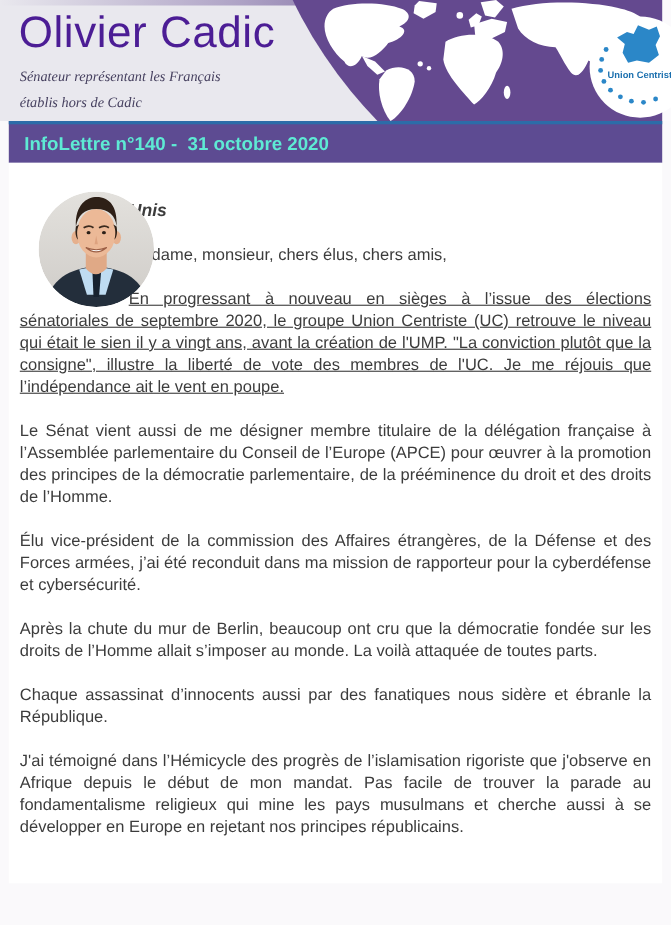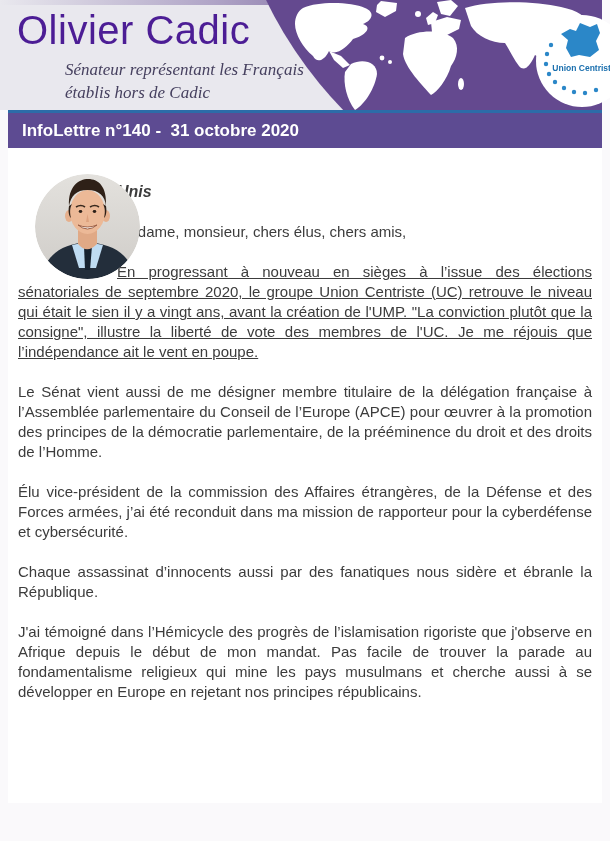--- a/index.html
+++ b/index.html
@@ -44,35 +44,34 @@
   .logo svg { display:block; }
   .page-title {
     position:absolute; left:17px; top:8px;
     font-size:40px; letter-spacing:0.5px;
     color:#4c1d95;
   }
   .page-subtitle {
     position:absolute; left:18px; top:58px;
     font-family:"Liberation Serif", serif;
     font-style:italic;
-    font-size:17px; line-height:23px;
+    font-size:13px; line-height:23px;
     color:#46405f;
-    margin-left:47px;
   }
 
   
   .banner {
     margin:0 8px;
     height:35px;
     border-top:3px solid #2c6ca8;
     background:#5d4b92;
     display:flex; align-items:center;
   }
   .banner-text {
-    color:#ffffff; font-weight:bold; font-size:17px;
+    color:#5eead4; font-weight:bold; font-size:17px;
     padding-left:14px; white-space:pre;
   }
 
   
   .body-area {
     margin:0 8px;
     background:#ffffff;
     height:655px;
     padding:34px 10px 6px;
     box-sizing:border-box;
@@ -221,18 +220,19 @@
           </g>
         </svg>
       </div>
 
       <div class="letter-heading">Unis</div>
       <div class="greeting">Madame, monsieur, chers élus, chers amis,</div>
 
       <p class="para indent-first">En progressant à nouveau en sièges à l’issue des élections sénatoriales de septembre 2020, le groupe Union Centriste (UC) retrouve le niveau qui était le sien il y a vingt ans, avant la création de l'UMP. "La conviction plutôt que la consigne", illustre la liberté de vote des membres de l'UC. Je me réjouis que l’indépendance ait le vent en poupe.</p>
       <p class="para">Le Sénat vient aussi de me désigner membre titulaire de la délégation française à l’Assemblée parlementaire du Conseil de l’Europe (APCE) pour œuvrer à la promotion des principes de la démocratie parlementaire, de la prééminence du droit et des droits de l’Homme.</p>
       <p class="para">Élu vice-président de la commission des Affaires étrangères, de la Défense et des Forces armées, j’ai été reconduit dans ma mission de rapporteur pour la cyberdéfense et cybersécurité.</p>
+      <p class="para">Après la chute du mur de Berlin, beaucoup ont cru que la démocratie fondée sur les droits de l’Homme allait s’imposer au monde. La voilà attaquée de toutes parts.</p>
       <p class="para">Chaque assassinat d’innocents aussi par des fanatiques nous sidère et ébranle la République.</p>
       <p class="para">J'ai témoigné dans l’Hémicycle des progrès de l’islamisation rigoriste que j'observe en Afrique depuis le début de mon mandat. Pas facile de trouver la parade au fondamentalisme religieux qui mine les pays musulmans et cherche aussi à se développer en Europe en rejetant nos principes républicains.</p>
     </div>
   </div>
 
 </div>
 
 </body></html>

